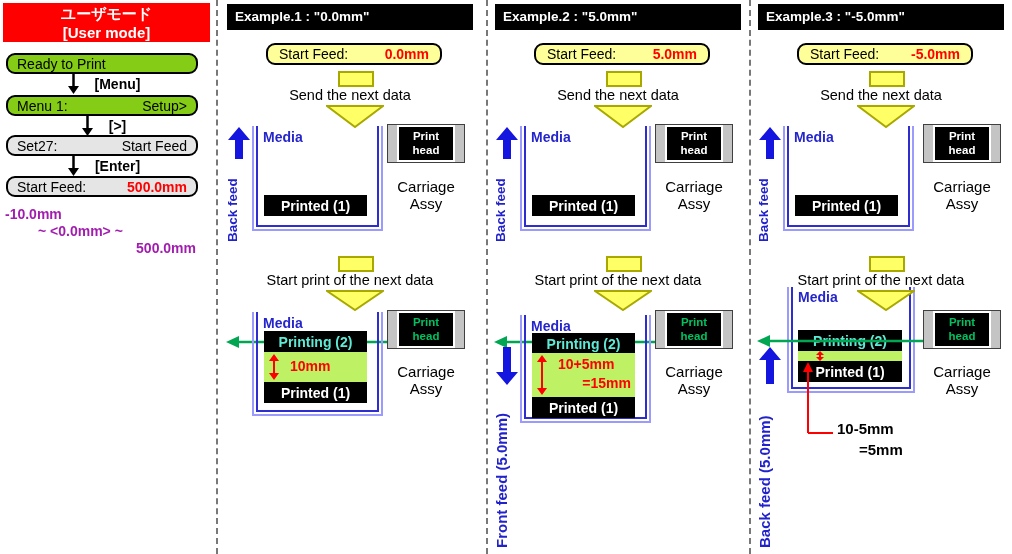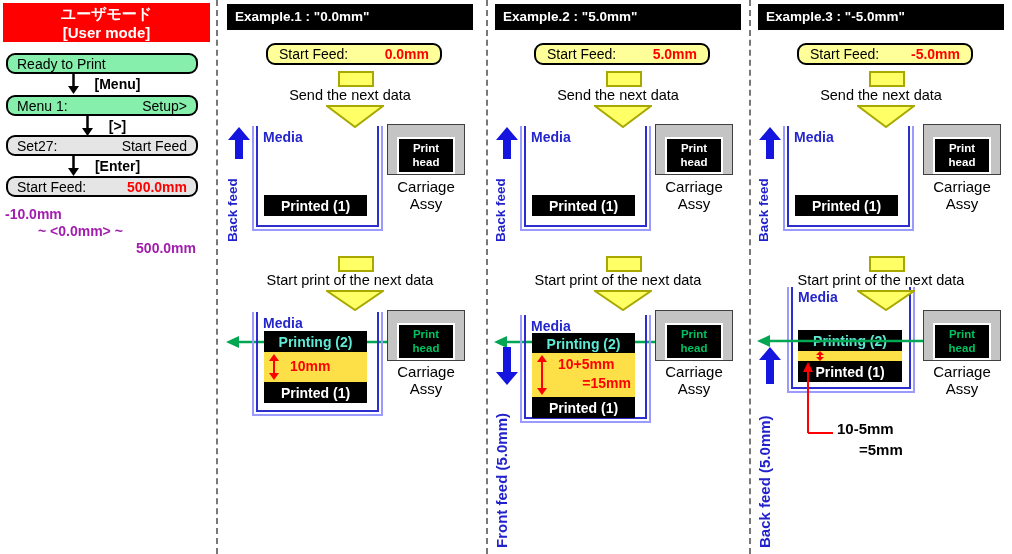--- a/index.html
+++ b/index.html
@@ -7,21 +7,21 @@
   body{font-family:"Liberation Sans","DejaVu Sans",sans-serif;color:#000}
   .canvas{position:relative;width:1012px;height:554px;background:#fff;overflow:hidden}
   .sep{position:absolute;top:0;height:554px;width:0;border-left:2px dashed #787878}
 
   
   .lp{position:absolute;left:0;top:0;width:216px;height:394px}
   .lp-header{position:absolute;left:3px;top:3px;width:207px;height:39px;background:#ff0000;color:#fff;
              font-weight:bold;font-size:15px;line-height:19px;text-align:center;padding-top:1px}
   .lcd{position:absolute;left:6px;width:192px;height:21px;border:2px solid #000;border-radius:9px;
        font-size:14px;display:flex;align-items:center;justify-content:space-between;padding:0 9px;white-space:nowrap}
-  .lcd.gray{background:#86efac}
+  .lcd.gray{background:#84cc16}
   .lcd.yellow{background:#e5e5e5}
   .key-row{position:absolute;left:0;width:207px;height:20px;display:flex;align-items:center;justify-content:center;
            gap:15px;font-size:14px;font-weight:bold}
   .range{position:absolute;color:#a21caf;font-weight:bold;font-size:14px;white-space:nowrap}
 
   
   .col{position:absolute;top:0;width:256px;height:554px}
   .ex-header{position:absolute;left:5px;top:4px;width:246px;height:26px;background:#000;color:#fff;
              font-weight:bold;font-size:13.5px;line-height:26px;padding-left:8px;white-space:nowrap}
   .sf-box{position:absolute;left:44px;top:43px;width:176px;height:22px;background:#ffff99;border:2px solid #000;
@@ -52,29 +52,29 @@
   .ex2 .d2-u{top:315px;height:108px}
   .ex3 .d2-u{left:34px;top:287px;width:128px;height:106px}
   .media-label{position:absolute;left:9px;top:3px;color:#2525cc;font-weight:bold;font-size:14px}
   .blackbox{position:absolute;width:103px;height:21px;background:#000;color:#fff;font-weight:bold;font-size:14px;
             display:flex;align-items:center;justify-content:center;white-space:nowrap}
   .blackbox.printing{color:#5eead4}
   .d1-printed{left:10px;top:69px}
   .d2-printing{left:10px;top:19px}
   .ex2 .d2-printing{top:18px}
   .ex3 .d2-printing{left:9px;top:43px;width:104px}
-  .d2-gap{position:absolute;left:10px;top:40px;width:103px;height:30px;background:#fde047}
+  .d2-gap{position:absolute;left:10px;top:40px;width:103px;height:30px;background:#bef264}
   .ex2 .d2-gap{top:38px;height:44px}
   .ex3 .d2-gap{left:9px;top:64px;width:104px;height:10px}
   .d2-printed{left:10px;top:70px}
   .ex2 .d2-printed{top:82px}
   .ex3 .d2-printed{left:9px;top:74px;width:104px}
   .gap-text{position:absolute;color:#ff0000;font-weight:bold;font-size:14px;white-space:nowrap}
 
-  .ph{position:absolute;width:78px;height:51px;background:#c4c4c4;border:1px solid #404040;
+  .ph{position:absolute;width:78px;height:39px;background:#c4c4c4;border:1px solid #404040;
       display:flex;align-items:flex-end;justify-content:center}
   .ph-inner{width:58px;height:37px;background:#000;border:2px solid #fff;color:#fff;font-weight:bold;
             font-size:11.5px;line-height:1.2;display:flex;flex-direction:column;align-items:center;justify-content:center}
   .ph-inner.green{color:#00c060}
   .d1-ph{left:165px;top:124px}
   .d2-ph{left:165px;top:310px}
   .ex3 .d1-ph{left:170px}
   .ex3 .d2-ph{left:170px}
   .carriage{position:absolute;width:88px;text-align:center;font-size:15px;line-height:17px;white-space:nowrap}
   .d1-carriage{left:160px;top:178px}

